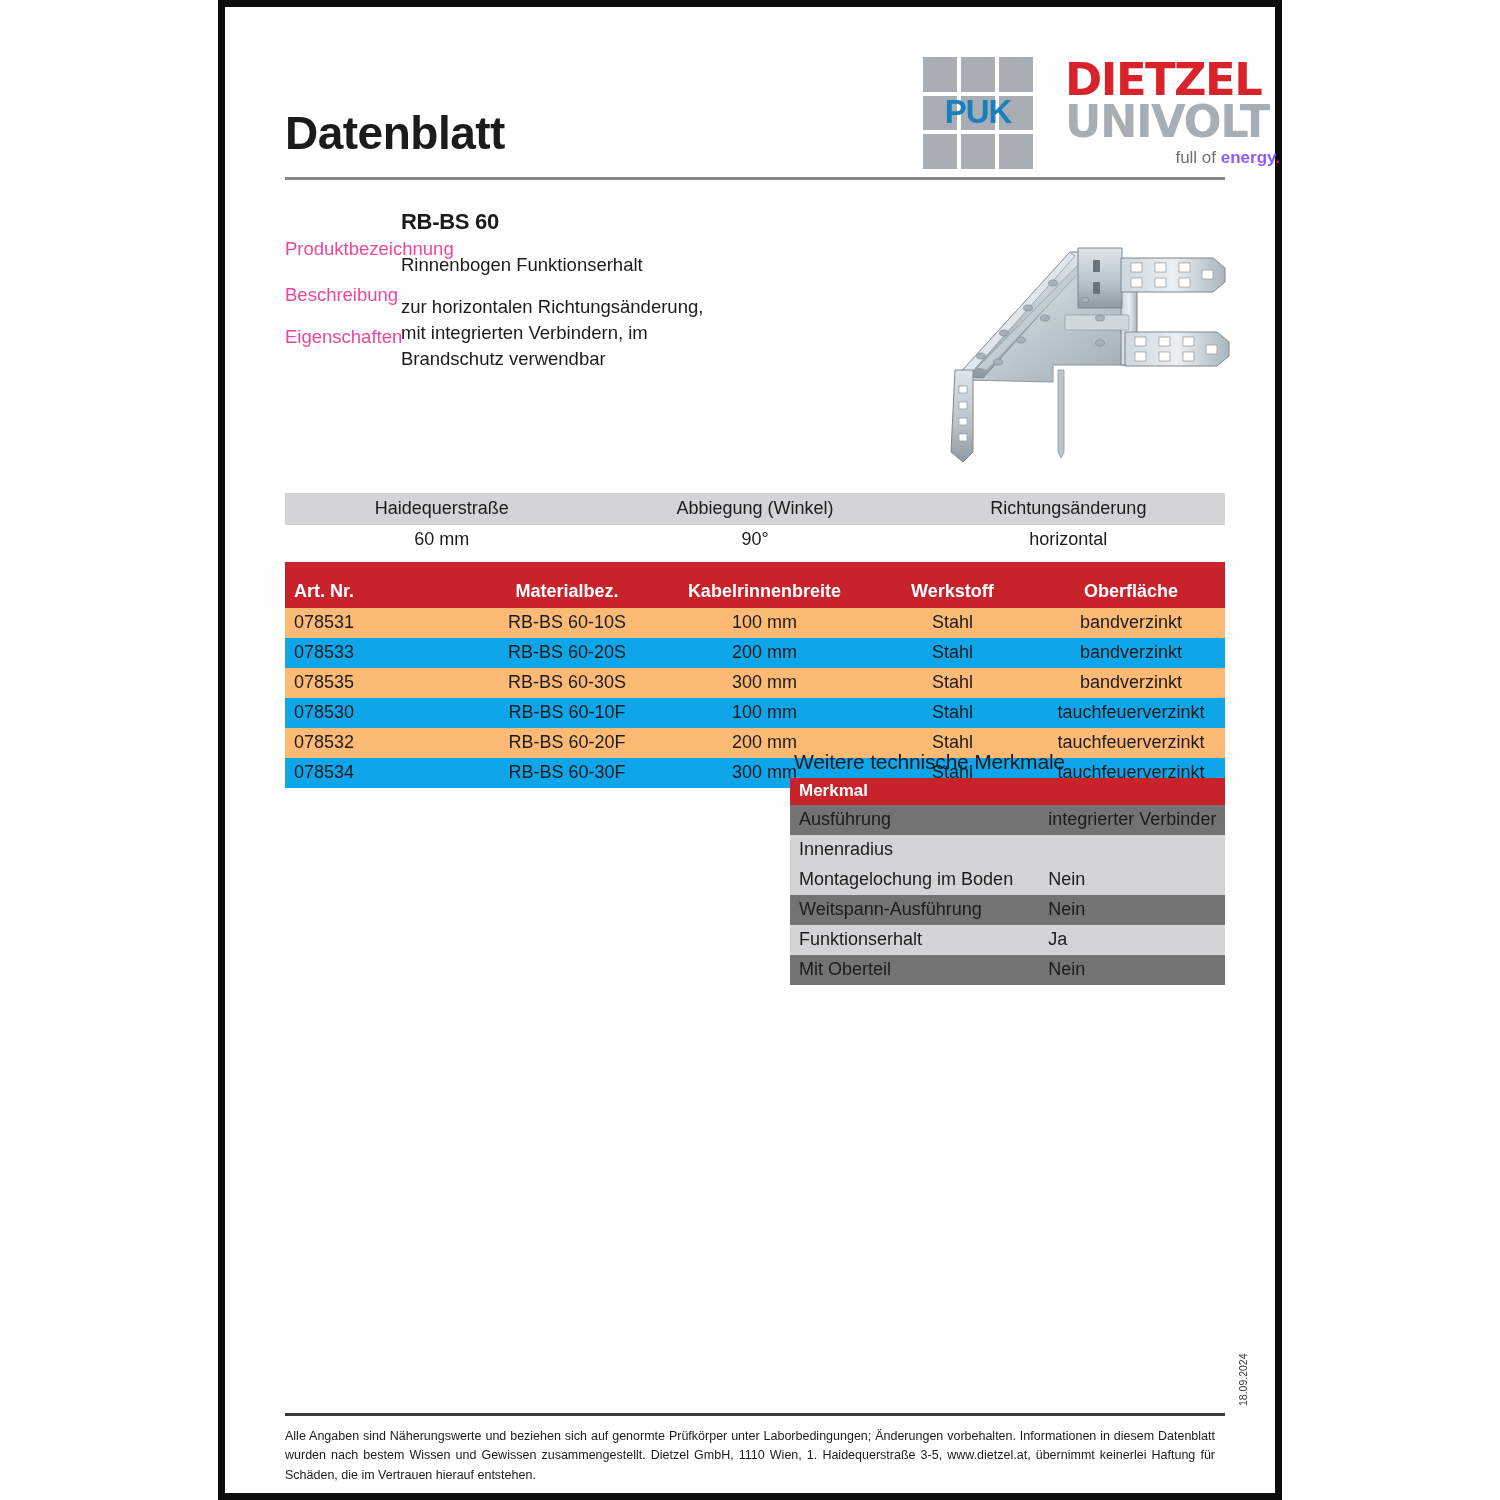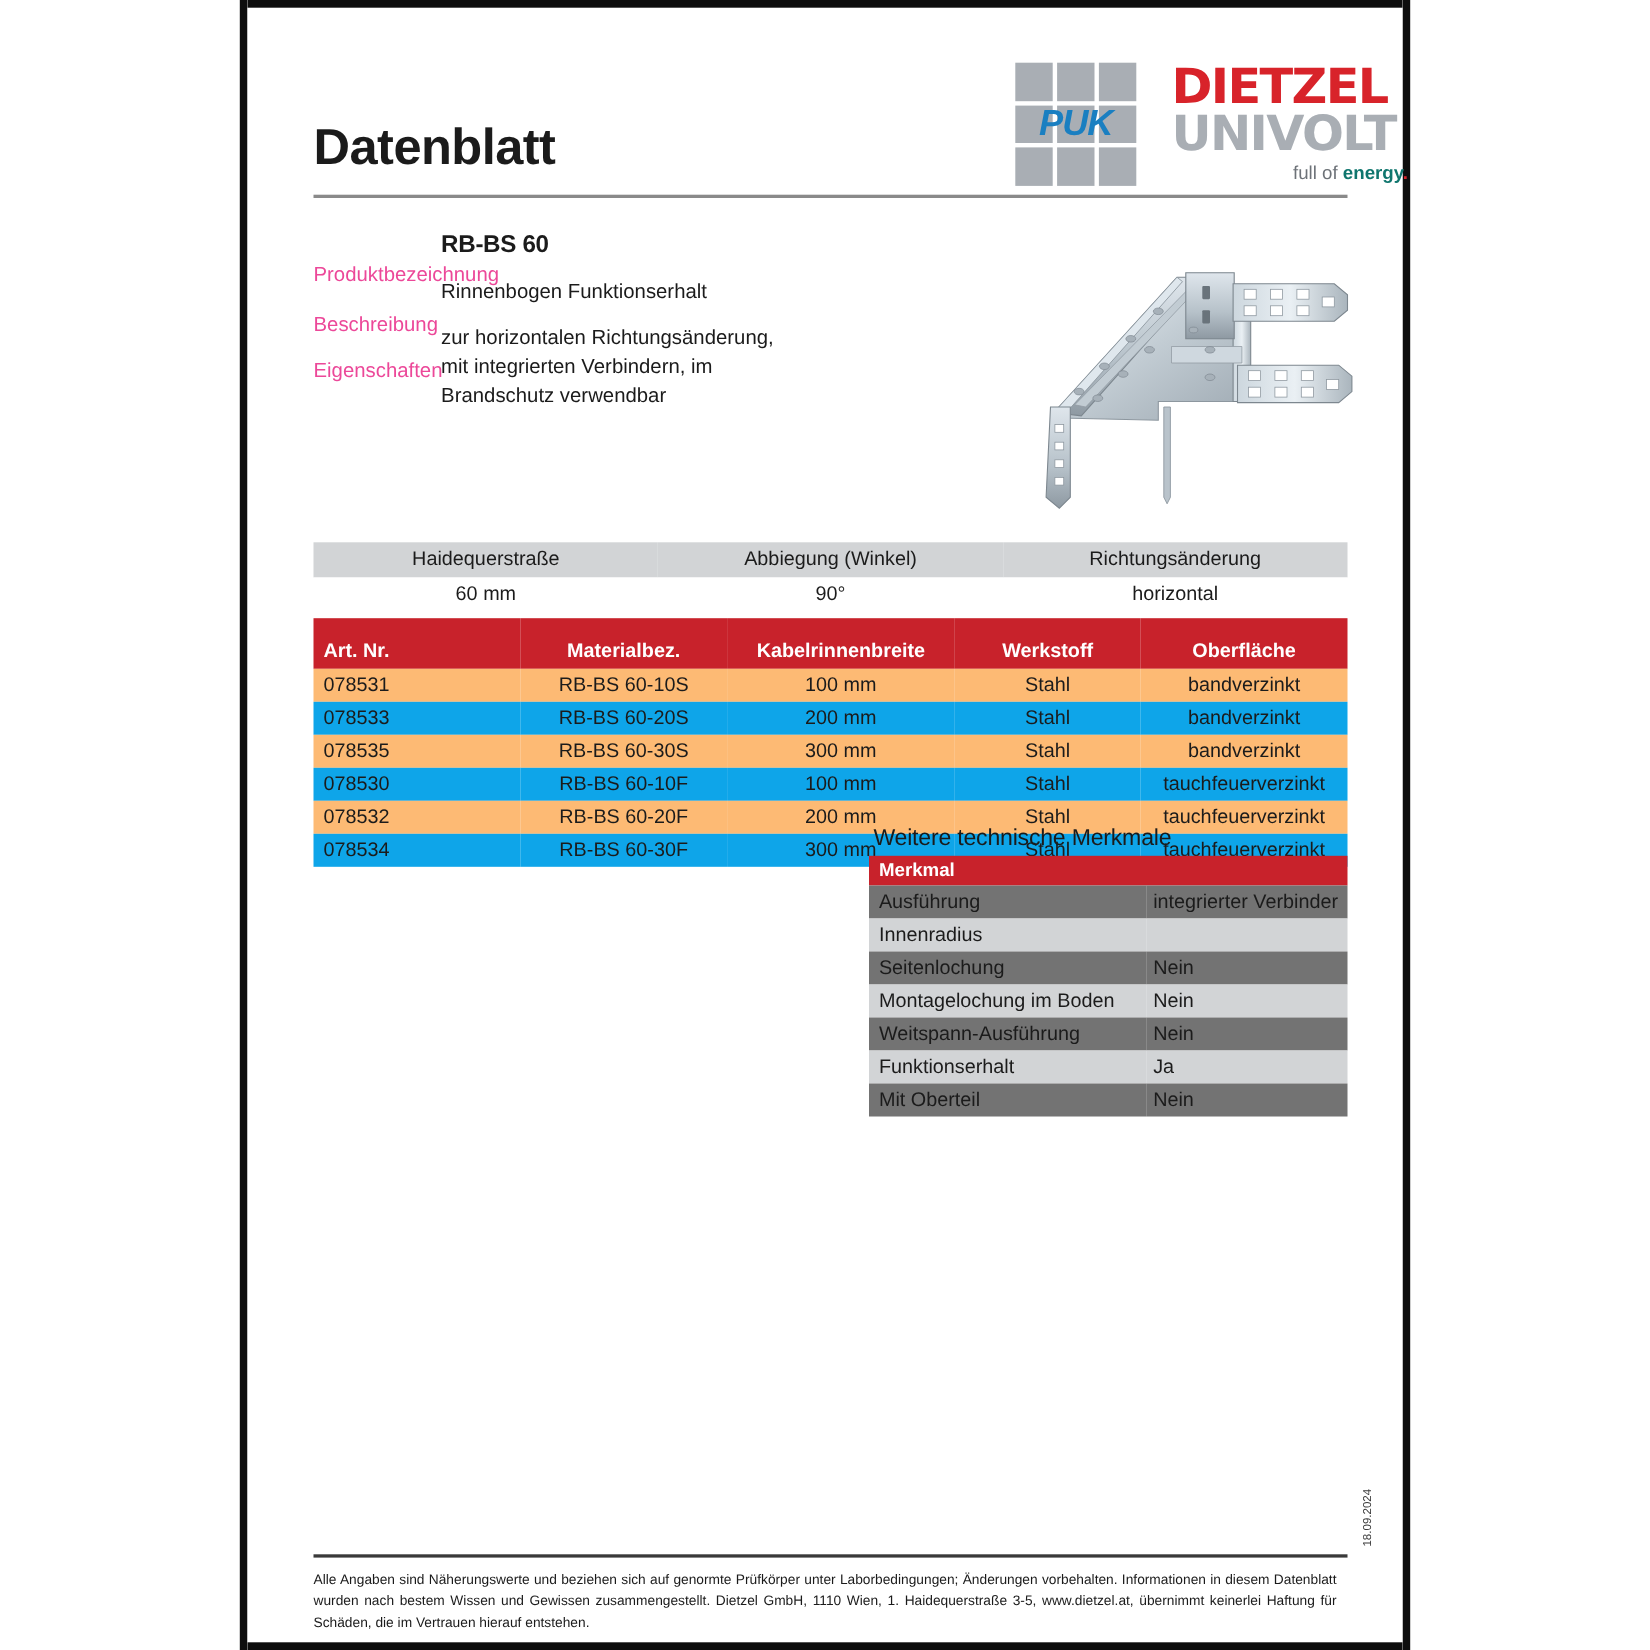--- a/index.html
+++ b/index.html
@@ -60,21 +60,20 @@
     background: #8a8a8a;
   }
 
   
   .puk-logo {
     position: absolute;
     left: 638px;
     top: 9px;
     width: 134px;
     height: 112px;
-    font-style: italic;
   }
   .puk-grid {
     position: absolute;
     left: 0; top: 0;
     width: 110px;
     height: 112px;
     display: grid;
     grid-template-columns: repeat(3, 1fr);
     grid-template-rows: repeat(3, 1fr);
     gap: 4px;
@@ -127,21 +126,21 @@
     transform-origin: left top;
   }
   .full-of-energy {
     position: absolute;
     right: 0px;
     top: 94px;
     font-size: 17px;
     color: #6d7278;
     white-space: nowrap;
   }
-  .full-of-energy b { color: #0f766e; margin-top: 40px; }
+  .full-of-energy b { color: #8b5cf6; margin-top: 40px; }
   .full-of-energy .dot { color: #d8232a; font-weight: bold; }
 
   
   .prodinfo {
     position: absolute;
     left: 60px;
     top: 206px;
     width: 640px;
   }
   .pi-row {
@@ -527,24 +526,20 @@
         </thead>
         <tbody>
           <tr class="plain">
             <td style="width:58%">Ausführung</td>
             <td class="val">integrierter Verbinder</td>
           </tr>
           <tr class="alt">
             <td>Innenradius</td>
             <td class="val">&nbsp;</td>
           </tr>
-          <tr class="plain">
-            <td>Seitenlochung</td>
-            <td class="val">Nein</td>
-          </tr>
           <tr class="alt">
             <td>Montagelochung im Boden</td>
             <td class="val">Nein</td>
           </tr>
           <tr class="plain">
             <td>Weitspann-Ausführung</td>
             <td class="val">Nein</td>
           </tr>
           <tr class="alt">
             <td>Funktionserhalt</td>

